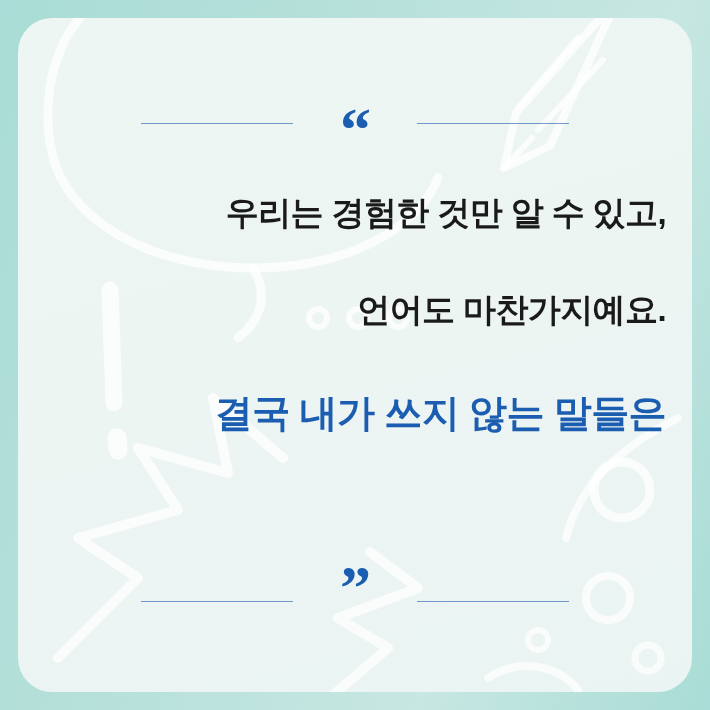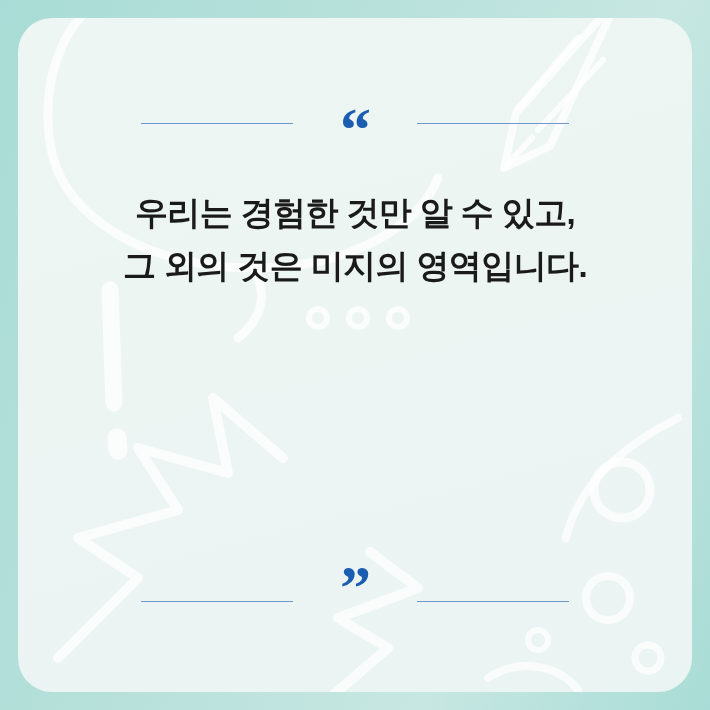--- a/index.html
+++ b/index.html
@@ -94,21 +94,21 @@
   }
   .quote-mark.open  { transform: translateY(6px); }
   .quote-mark.close { transform: translateY(-14px); }
 
   
   .quote-body {
     position: absolute;
     left: 0;
     right: 0;
     top: 168px;
-    text-align: center;
+    text-align: right;
     padding: 0 26px;
   }
 
   .line {
     font-weight: 700;
     letter-spacing: -0.6px;
     white-space: nowrap;
   }
 
   .para-dark {
@@ -178,25 +178,28 @@
       <div class="ornament top">
         <span class="orn-rule left"></span>
         <span class="quote-mark open">“</span>
         <span class="orn-rule right"></span>
       </div>
 
       <div class="quote-body">
 
         <div class="para-dark">
           <div class="line">우리는 경험한 것만 알 수 있고,</div>
-          <div class="line">그 외의 것은 미지의 영역입니다.</div>
         </div>
 
+        <div class="para-mid">
+          <div class="line">언어도 마찬가지예요.</div>
+        </div>
 
         <div class="para-accent">
+          <div class="line">결국 내가 쓰지 않는 말들은</div>
         </div>
 
       </div>
 
       <div class="ornament bottom">
         <span class="orn-rule left"></span>
         <span class="quote-mark close">”</span>
         <span class="orn-rule right"></span>
       </div>
 

